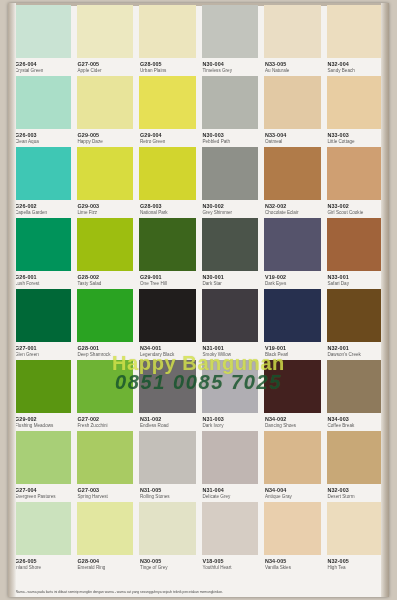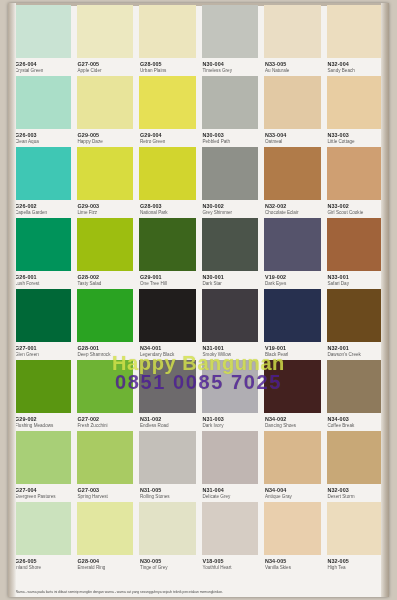--- a/index.html
+++ b/index.html
@@ -452,14 +452,14 @@
         </div>
       </div>
     </div>
   <div id="disclaimer">Warna - warna pada kartu ini dibuat semirip mungkin dengan warna - warna cat yang sesungguhnya sejauh teknik percetakan memungkinkan.</div>
   <div id="edge-left"></div>
   <div id="edge-right"></div>
 </div>
 
 <div id="watermark">
   <div class="wm-line" id="wm-name" style="color: rgb(212, 226, 74);">Happy Bangunan</div>
-  <div class="wm-line" id="wm-phone" style="color: #4c1d95;">0851 0085 7025</div>
+  <div class="wm-line" id="wm-phone" style="color: #14532d; font-style: italic;">0851 0085 7025</div>
 </div>
 
 </body></html>

